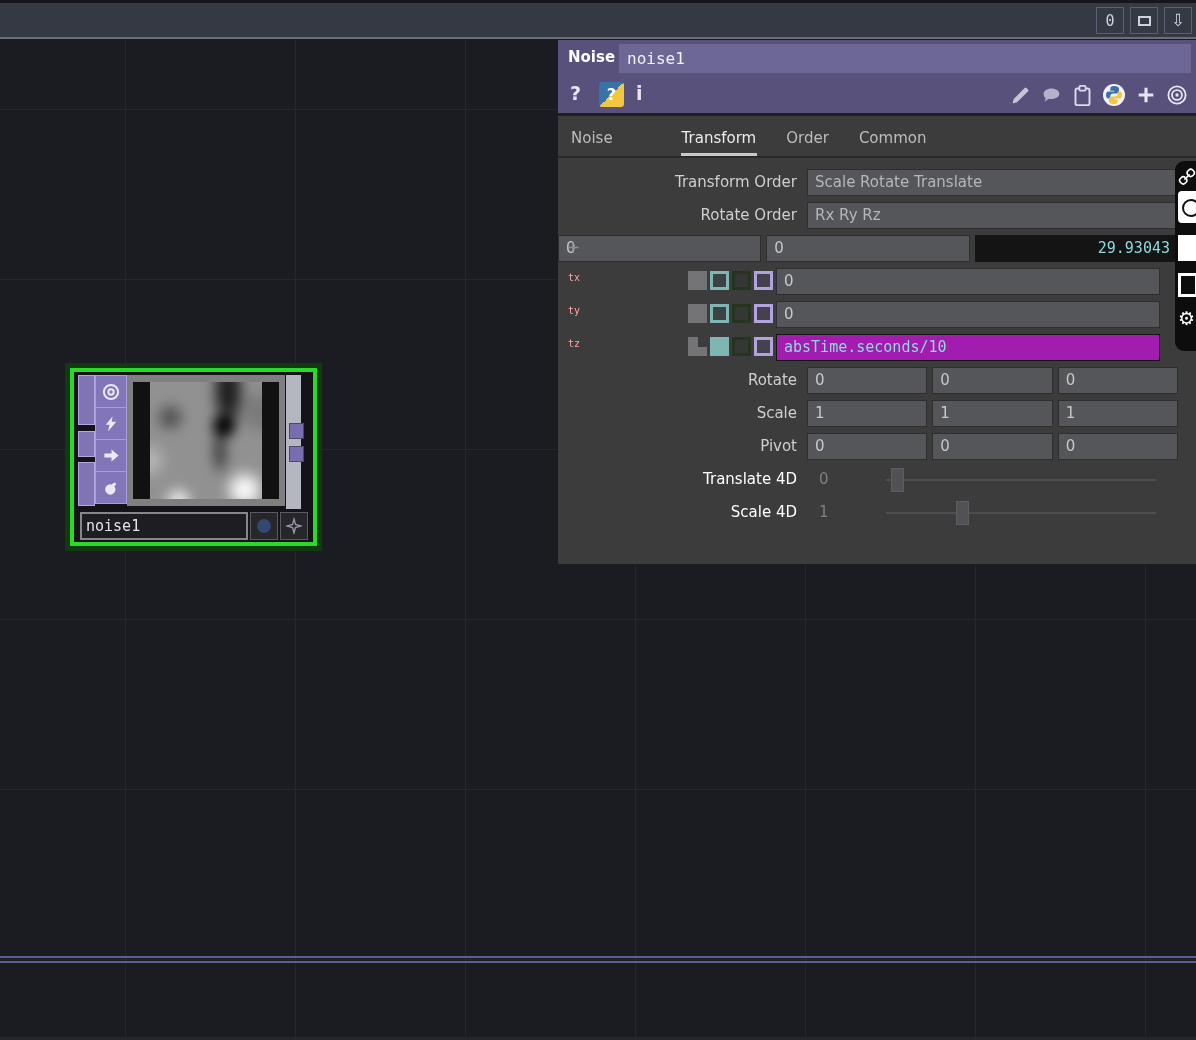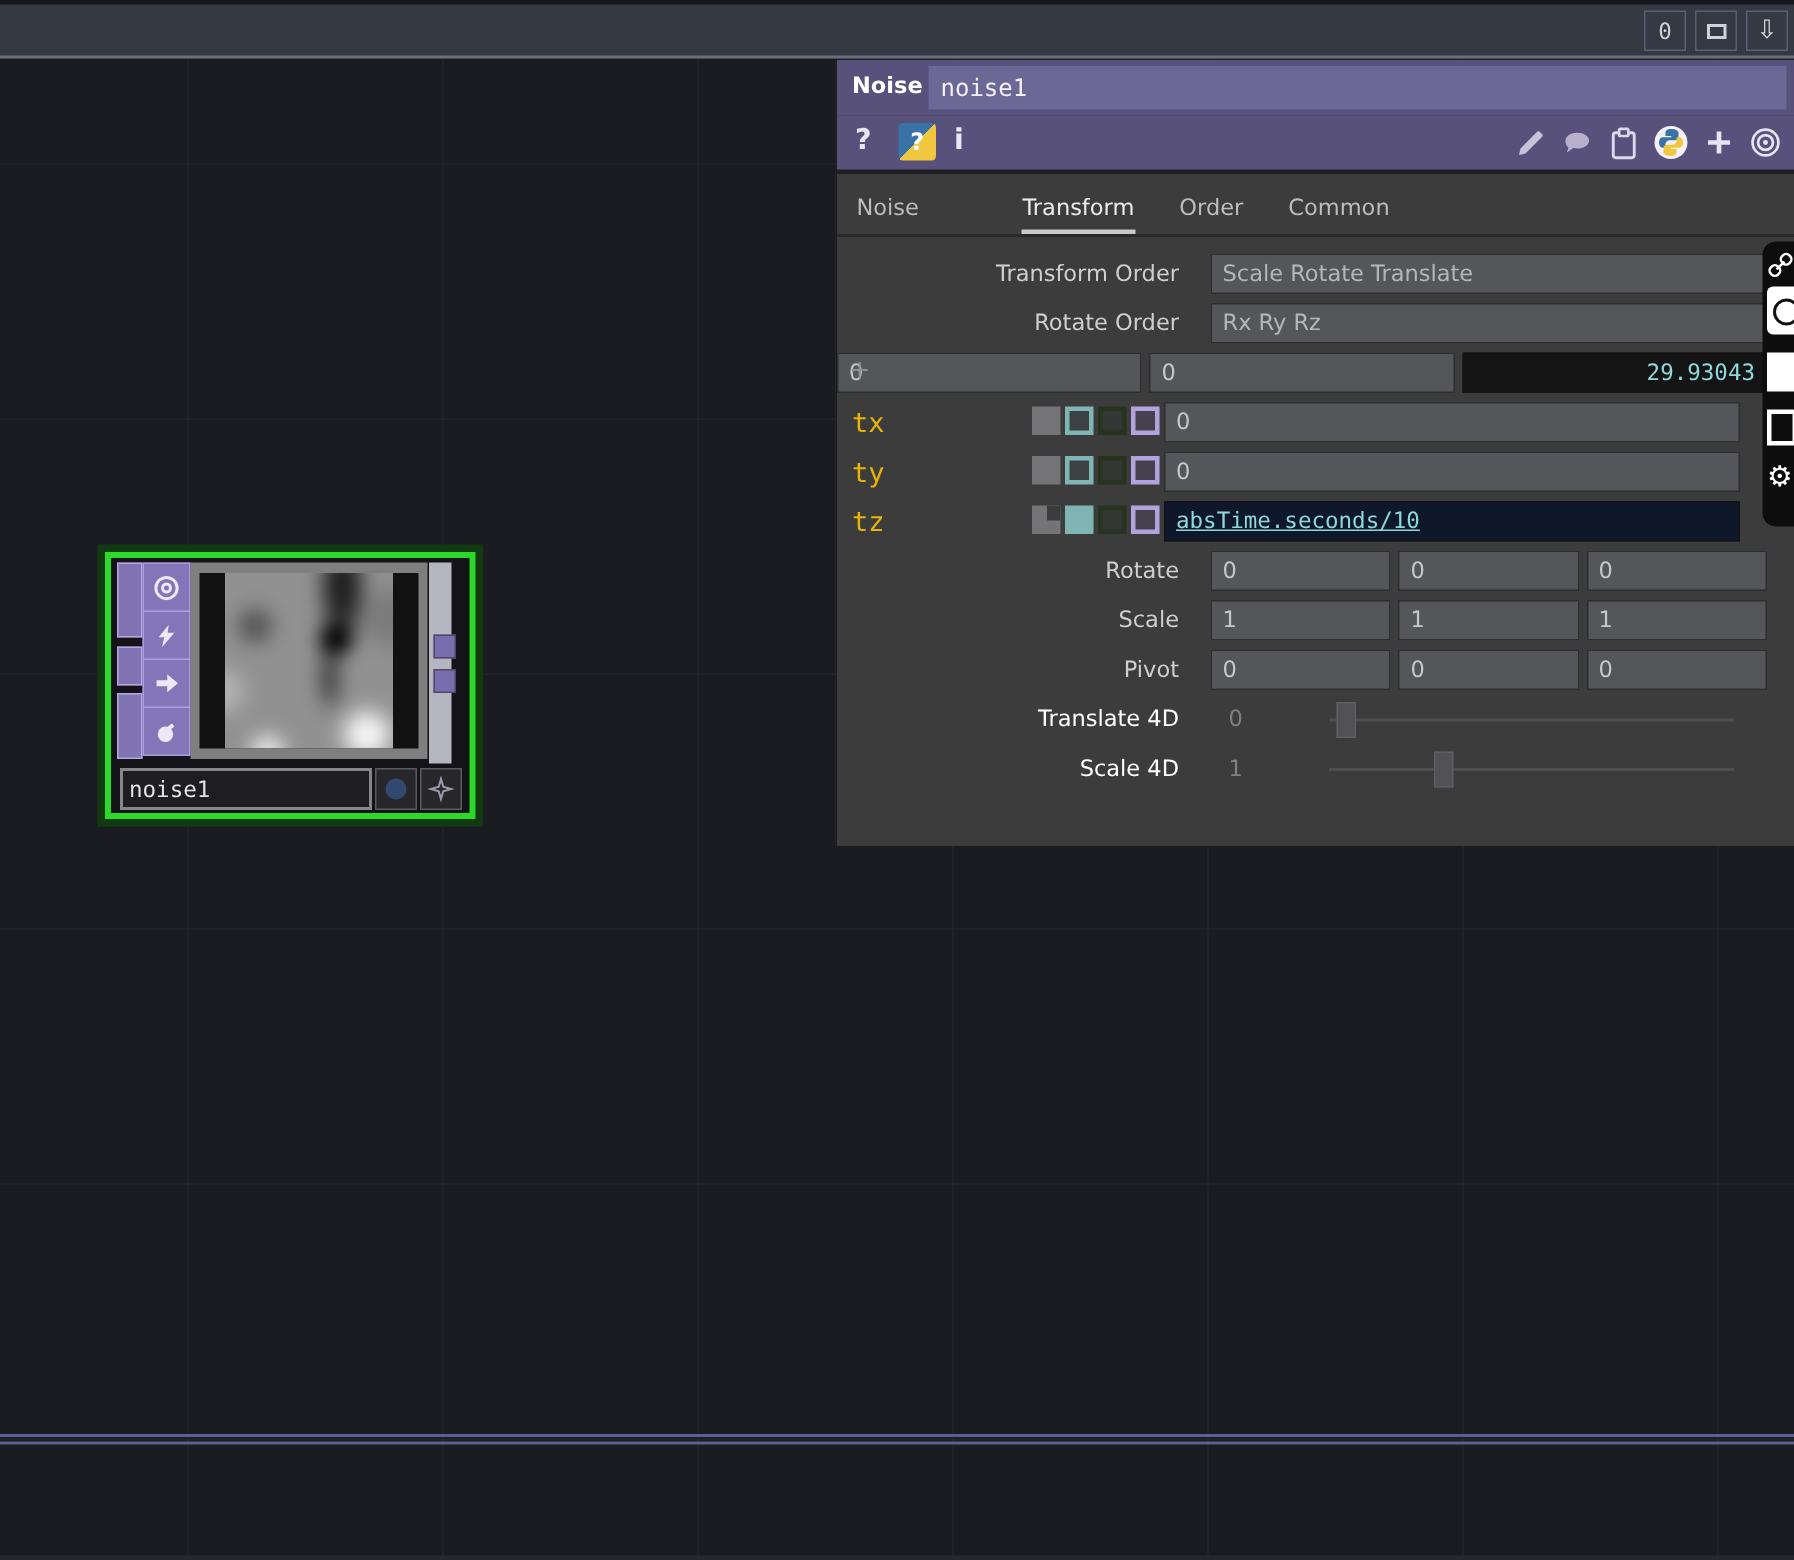--- a/index.html
+++ b/index.html
@@ -90,46 +90,46 @@
   .info-i { position:absolute; left:78px; top:5px; font-size:19px; font-weight:bold; color:#e9e6f3; }
   .dlg-toolbar-right { position:absolute; right:8px; top:5px; display:flex; gap:9px; align-items:center; height:26px; }
 
   .dlg-tabs { position:absolute; left:0; top:79px; width:100%; height:39px;
     border-bottom:2px solid #29292b; display:flex; gap:28px; padding-left:12px; align-items:center; }
   .tab { font-size:15px; color:#bdbdbd; padding:9px 1px 6px 1px; border-bottom:3px solid transparent; }
   .tab.active { color:#ececec; border-bottom:3px solid #c9c9c9;margin-left:39px; }
 
   .params { position:absolute; left:0; top:118px; right:0; bottom:0; }
   .prow { position:absolute; left:0; right:18px; height:27px; display:flex; }
-  .plabel { width:249px; text-align:right; padding-right:21px; line-height:27px; color:#cfcfcf; font-size:15px;
+  .plabel { width:249px; text-align:right; padding-right:10px; line-height:27px; color:#cfcfcf; font-size:15px;
     white-space:nowrap; flex:none; }
   .plabel.dim { color:#ffffff; }
   .pfields { flex:1; display:flex; gap:5px; }
   .pfield { flex:1; background:#54565a; border:1px solid #2e2e30; line-height:24px;
     padding:0 7px; color:#c6c8ca; font-size:15px; overflow:hidden; white-space:nowrap; }
   .pfield.menu { color:#b4b6bb; }
   .pfield.exprval { background:#141415; border-color:#141415; color:#8fd8dc; text-align:right;
     font-family:"DejaVu Sans Mono","Liberation Mono",monospace; }
   .expand-plus { position:absolute; left:8px; top:2px; color:#8f8f8f; font-size:17px; font-weight:normal; }
 
-  .subrow-label { position:absolute; left:10px; top:4px; color:#eab308; font-size:18px; }
+  .subrow-label { position:absolute; left:10px; top:4px; color:#fca5a5; font-size:10px; }
   .mode-squares { position:absolute; left:130px; top:3px; display:flex; gap:3px; }
   .msq { width:19px; height:19px; position:relative; }
   .sq-const { background:#747477; }
   .sq-const-split { background:#747477; }
   .sq-const-split::after { content:""; position:absolute; right:0; top:0; width:9px; height:10px; background:#3c3c3e; }
   .sq-expr { background:#3c4244; border:3px solid #7fb6b4; }
   .sq-expr-on { background:#7fb6b4; }
   .sq-export { background:#353735; border:3px solid #26341f; }
   .sq-bind { background:#45414e; border:3px solid #b2a3dd; }
   .subfield { position:absolute; left:218px; right:18px; top:0; height:27px;
     background:#54565a; border:1px solid #2e2e30; line-height:24px; padding:0 7px;
     color:#c6c8ca; font-size:15px; }
-  .subfield.expr { background:#0f172a; border-color:#141415; color:#8fd8dc;
-    font-family:"DejaVu Sans Mono","Liberation Mono",monospace;text-decoration:underline; }
+  .subfield.expr { background:#a21caf; border-color:#141415; color:#8fd8dc;
+    font-family:"DejaVu Sans Mono","Liberation Mono",monospace; }
 
   .dim-val { position:absolute; left:261px; top:4px; color:#808083; font-size:15px; }
   .srow-slider { position:absolute; left:328px; right:22px; top:2px; height:24px; }
   .srow-slider .track { position:absolute; left:0; right:0; top:11px; height:2px; background:#4e4e53; }
   .srow-slider .handle { position:absolute; top:0; width:13px; height:24px; background:#515156; border:1px solid #5d5d62; }
 
   
   .side-strip { position:absolute; right:0; top:161px; width:21px; height:190px;
     background:#0d0d0e; border-radius:9px 0 0 9px; }
   .ss-item { position:absolute; left:3px; }

